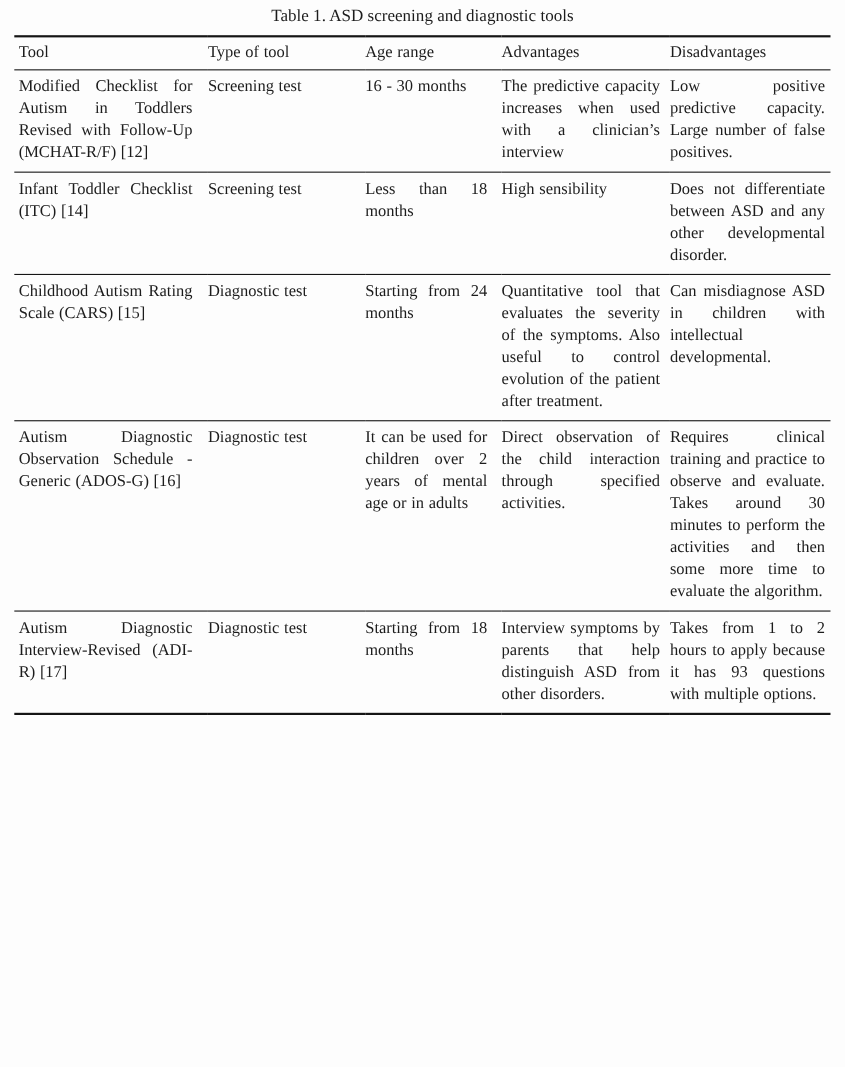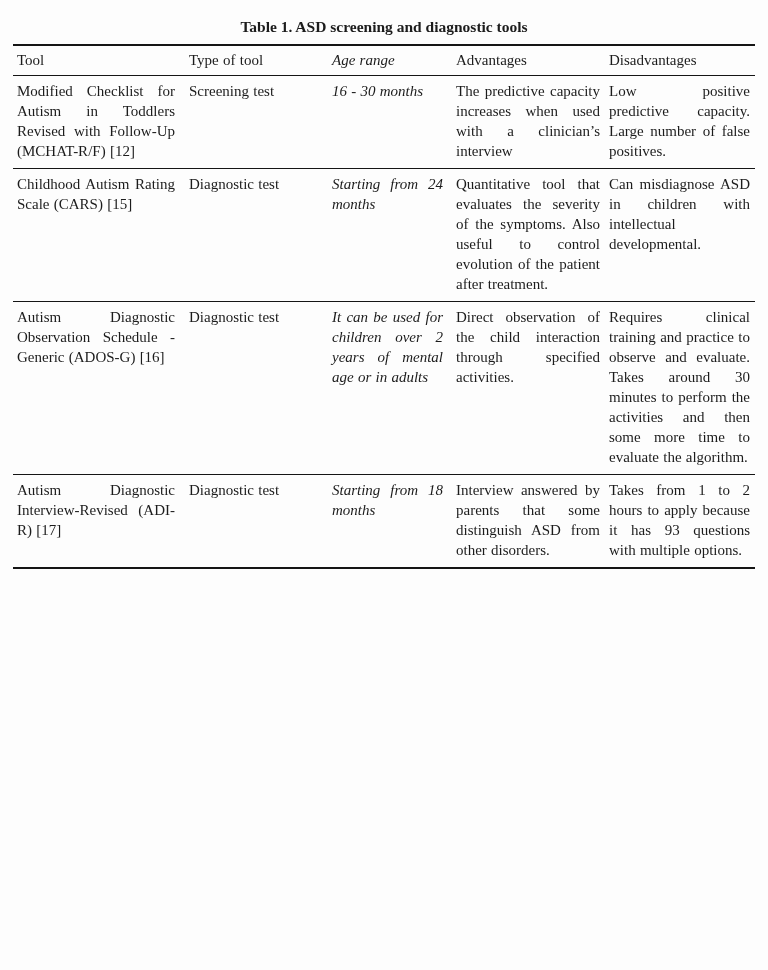--- a/index.html
+++ b/index.html
@@ -19,22 +19,21 @@
   .page {
     box-sizing: border-box;
     width: 768px;
     height: 970px;
     padding-top: 5px;
   }
   .caption {
     text-align: center;
     font-size: 15.5px;
     line-height: 20px;
-    margin: 12px 0 7px 0;
-    font-weight: bold;
+    margin: 0 0 7px 0;
   }
   table.paper-table {
     border-collapse: collapse;
     table-layout: fixed;
     width: 742px;
     margin-left: 13px;
   }
   col.c1 { width: 176px; }
   col.c2 { width: 143px; }
   col.c3 { width: 124px; }
@@ -54,21 +53,21 @@
     border-bottom: 1.6px solid var(--rule);
     padding: 4px 12px 5px 0;
   }
   tbody td {
     text-align: justify;
     border-bottom: 1.6px solid var(--rule);
     padding: 5px 12px 7px 0;
   }
   tbody tr:last-child td { border-bottom: 2px solid var(--rule); }
   th.c1, td.c1 { padding-left: 4px; padding-right: 14px; }
-  th.c3, td.c3 { padding-right: 13px; font-style: italic; }
+  th.c3, td.c3 { padding-right: 13px; }
   th.c4, td.c4 { padding-right: 9px; }
   th.c5, td.c5 { padding-right: 5px; }
 </style>
 </head>
 <body>
 
 <div class="page">
   <div class="caption">Table 1. ASD screening and diagnostic tools</div>
   <table class="paper-table">
     <colgroup>
@@ -89,35 +88,42 @@
     </thead>
     <tbody id="rows">
         <tr>
           <td class="c1">Modified Checklist for Autism in Toddlers Revised with Follow-Up (MCHAT-R/F) [12]</td>
           <td class="c2">Screening test</td>
           <td class="c3">16 - 30 months</td>
           <td class="c4">The predictive capacity increases when used with a clinician’s interview</td>
           <td class="c5">Low positive predictive capacity. Large number of false positives.</td>
         </tr>
         <tr>
+          <td class="c1">Infant Toddler Checklist (ITC) [14]</td>
+          <td class="c2">Screening test</td>
+          <td class="c3">Less than 18 months</td>
+          <td class="c4">High sensibility</td>
+          <td class="c5">Does not differentiate between ASD and any other developmental disorder.</td>
+        </tr>
+        <tr>
           <td class="c1">Childhood Autism Rating Scale (CARS) [15]</td>
           <td class="c2">Diagnostic test</td>
           <td class="c3">Starting from 24 months</td>
           <td class="c4">Quantitative tool that evaluates the severity of the symptoms. Also useful to control evolution of the patient after treatment.</td>
           <td class="c5">Can misdiagnose ASD in children with intellectual developmental.</td>
         </tr>
         <tr>
           <td class="c1">Autism Diagnostic Observation Schedule - Generic (ADOS-G) [16]</td>
           <td class="c2">Diagnostic test</td>
           <td class="c3">It can be used for children over 2 years of mental age or in adults</td>
           <td class="c4">Direct observation of the child interaction through specified activities.</td>
           <td class="c5">Requires clinical training and practice to observe and evaluate. Takes around 30 minutes to perform the activities and then some more time to evaluate the algorithm.</td>
         </tr>
         <tr>
           <td class="c1">Autism Diagnostic Interview-Revised (ADI-R) [17]</td>
           <td class="c2">Diagnostic test</td>
           <td class="c3">Starting from 18 months</td>
-          <td class="c4">Interview answered by parents that some distinguish ASD from other disorders.</td>
+          <td class="c4">Interview symptoms by parents that help distinguish ASD from other disorders.</td>
           <td class="c5">Takes from 1 to 2 hours to apply because it has 93 questions with multiple options.</td>
         </tr>
       </tbody>
   </table>
 </div>
 
 </body></html>

